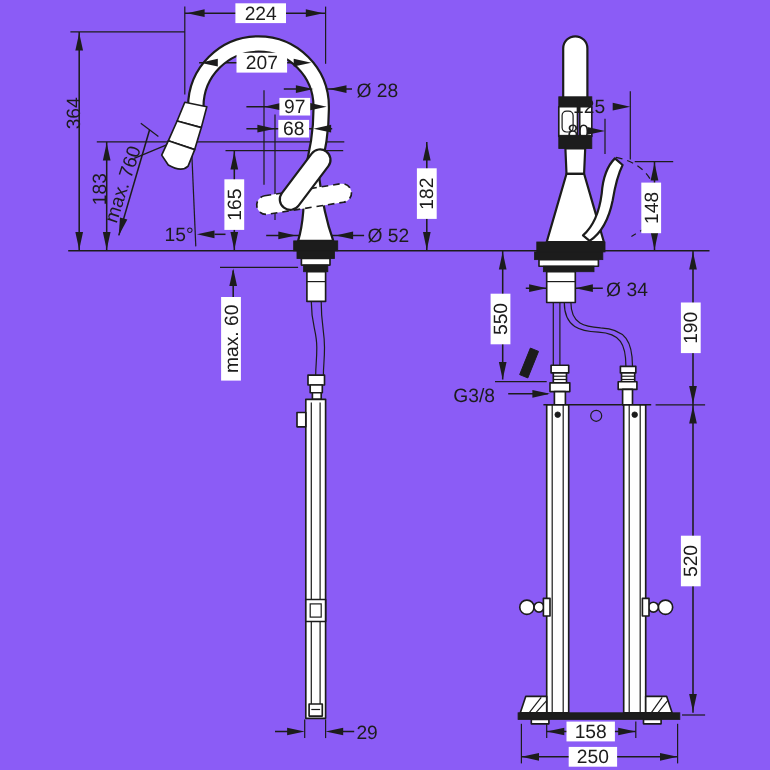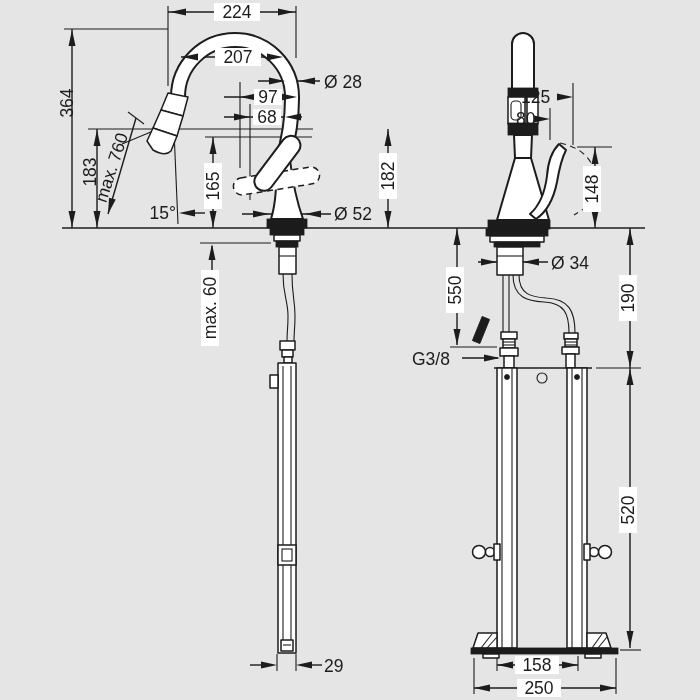--- a/index.html
+++ b/index.html
@@ -1,16 +1,16 @@
 <!DOCTYPE html>
 <html><head>
 <meta charset="utf-8">
 <style>
   html,body{margin:0;padding:0;background:#fff;}
-  .page{width:700px;height:700px;background:#e5e5e5;position:relative;overflow:hidden;}
+  .page{width:700px;height:700px;background:#8b5cf6;position:relative;overflow:hidden;}
   svg{display:block;}
   .ln{stroke:#1c1c1c;stroke-width:1.4;fill:none;}
   .thin{stroke:#1c1c1c;stroke-width:1.1;fill:none;}
   .shape{fill:#fff;stroke:#1c1c1c;stroke-width:2;stroke-linejoin:round;}
   .shape15{fill:#fff;stroke:#1c1c1c;stroke-width:1.5;stroke-linejoin:round;}
   .dark{fill:#1c1c1c;stroke:#1c1c1c;stroke-width:0.8;}
   .arr{fill:#1c1c1c;stroke:none;}
   .gap{fill:#fff;}
   .dashed{stroke-dasharray:6 4.5;}
   .dim{font-family:"Liberation Sans",sans-serif;font-size:17.5px;fill:#1c1c1c;}

